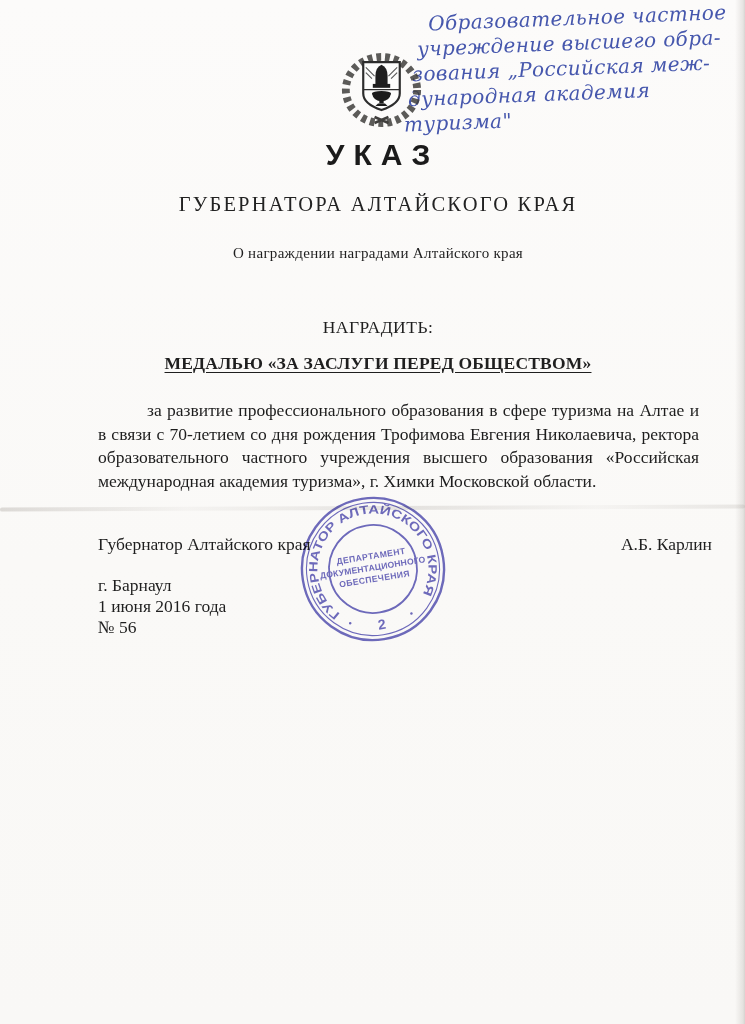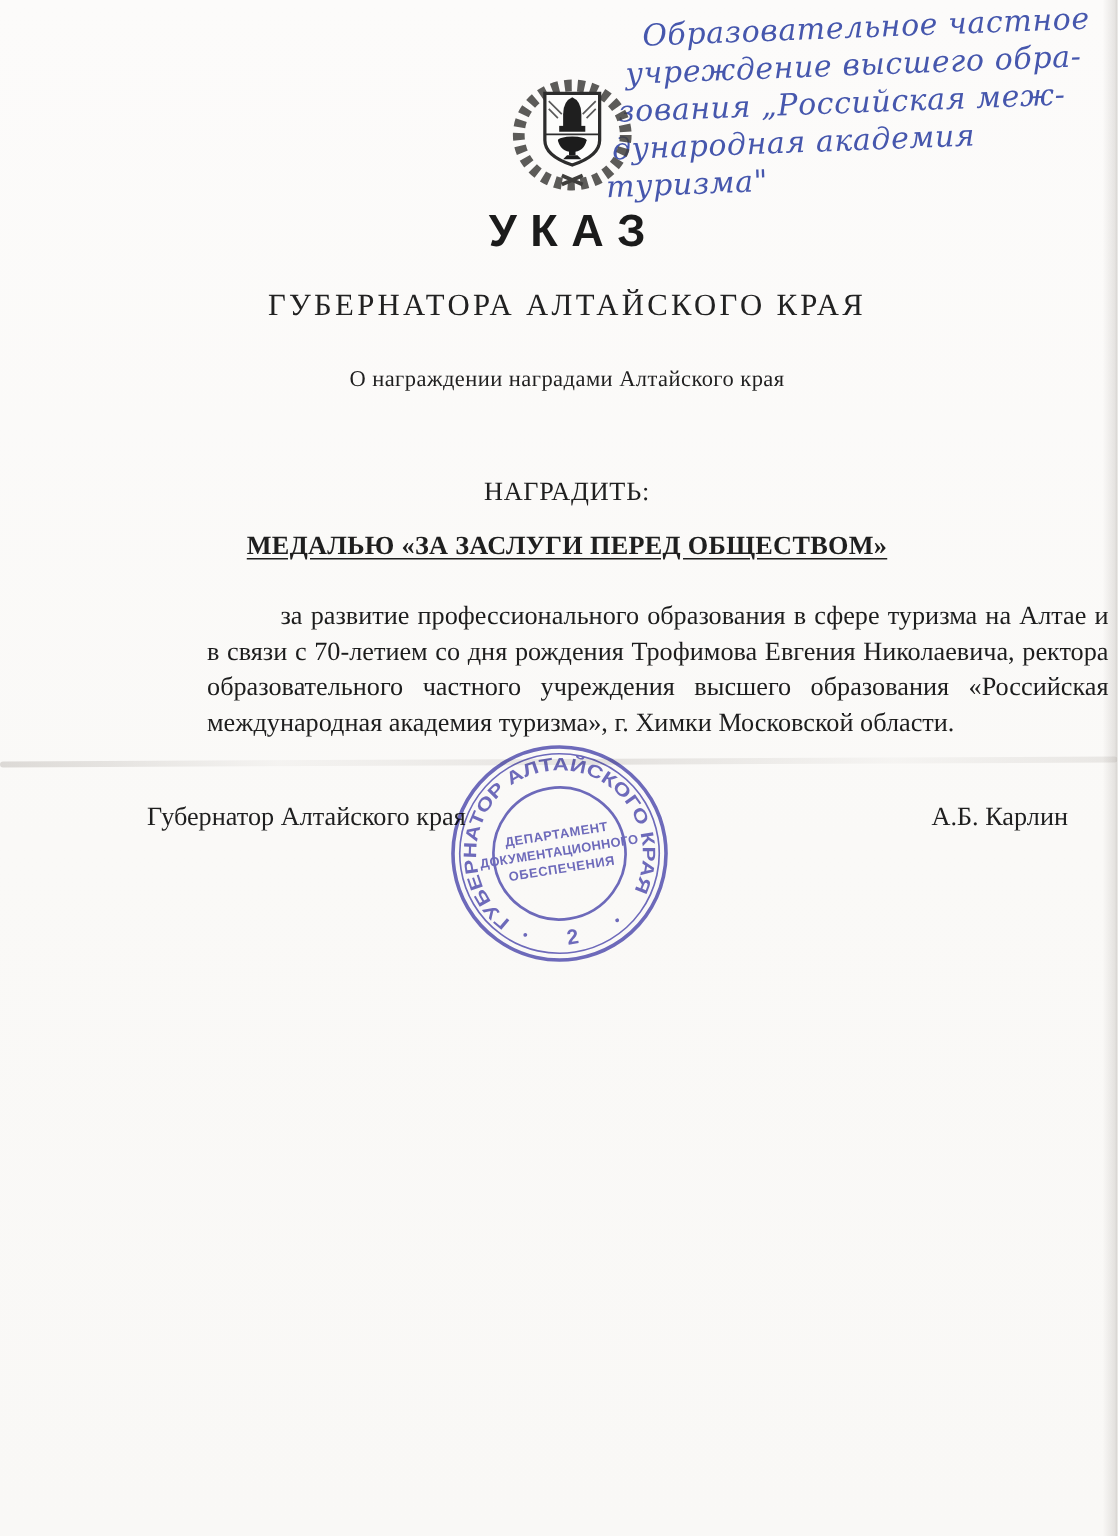--- a/index.html
+++ b/index.html
@@ -69,21 +69,20 @@
   .doc-award{
     position:absolute;left:0;top:353px;width:100%;
     font-weight:bold;font-size:17.5px;letter-spacing:0.2px;
     text-decoration:underline;text-underline-offset:3px;
   }
   .doc-body{
     position:absolute;left:98px;top:399px;width:601px;
     font-size:17.5px;line-height:23.6px;
     text-align:justify;text-indent:49px;
     color:#1d1d1d;
-    margin-left:40px;
   }
   .sig-row{
     position:absolute;left:98px;top:534px;width:614px;
     display:flex;justify-content:space-between;
     font-size:17.5px;
   }
   .place-block{
     position:absolute;left:98px;top:575px;
     font-size:17.5px;line-height:20.8px;
   }
@@ -134,20 +133,25 @@
     <div class="doc-award">МЕДАЛЬЮ «ЗА ЗАСЛУГИ ПЕРЕД ОБЩЕСТВОМ»</div>
   </div>
 
   <div class="doc-body">за развитие профессионального образования в сфере туризма на Алтае и в связи с 70-летием со дня рождения Трофимова Евгения Николаевича, ректора образовательного частного учреждения высшего образования «Российская международная академия туризма», г. Химки Московской области.</div>
 
   <div class="sig-row">
     <span>Губернатор Алтайского края</span>
     <span>А.Б. Карлин</span>
   </div>
 
+  <div class="place-block">
+    <div>г. Барнаул</div>
+    <div>1 июня 2016 года</div>
+    <div>№ 56</div>
+  </div>
 
   <svg class="stamp" viewBox="0 0 160 160" aria-hidden="true">
     <defs>
       <path id="ringPath" d="M 40.75,119.25 A 55.5,55.5 0 1 1 119.25,119.25" fill="none"></path>
     </defs>
     <g stroke="#5b57b8" fill="none">
       <circle cx="80" cy="80" r="71" stroke-width="2.4"></circle>
       <circle cx="80" cy="80" r="66.5" stroke-width="1.1"></circle>
       <circle cx="80" cy="80" r="44" stroke-width="1.8"></circle>
     </g>

